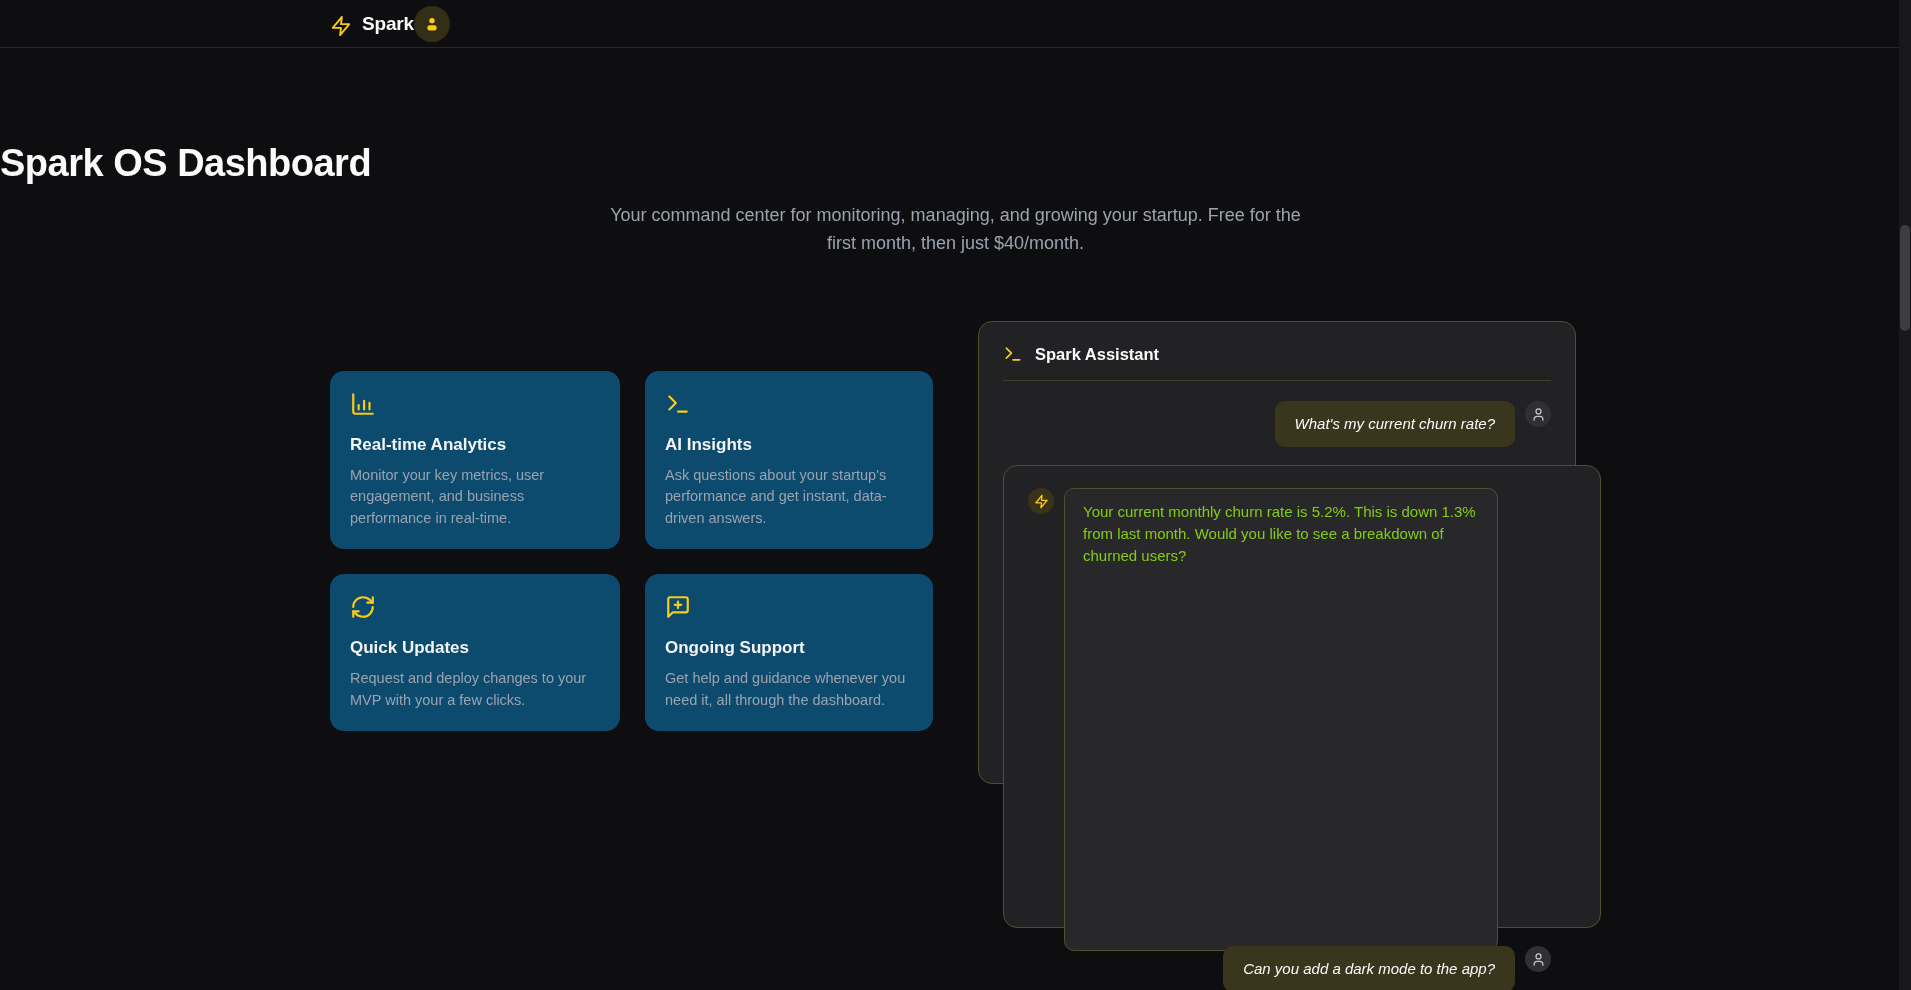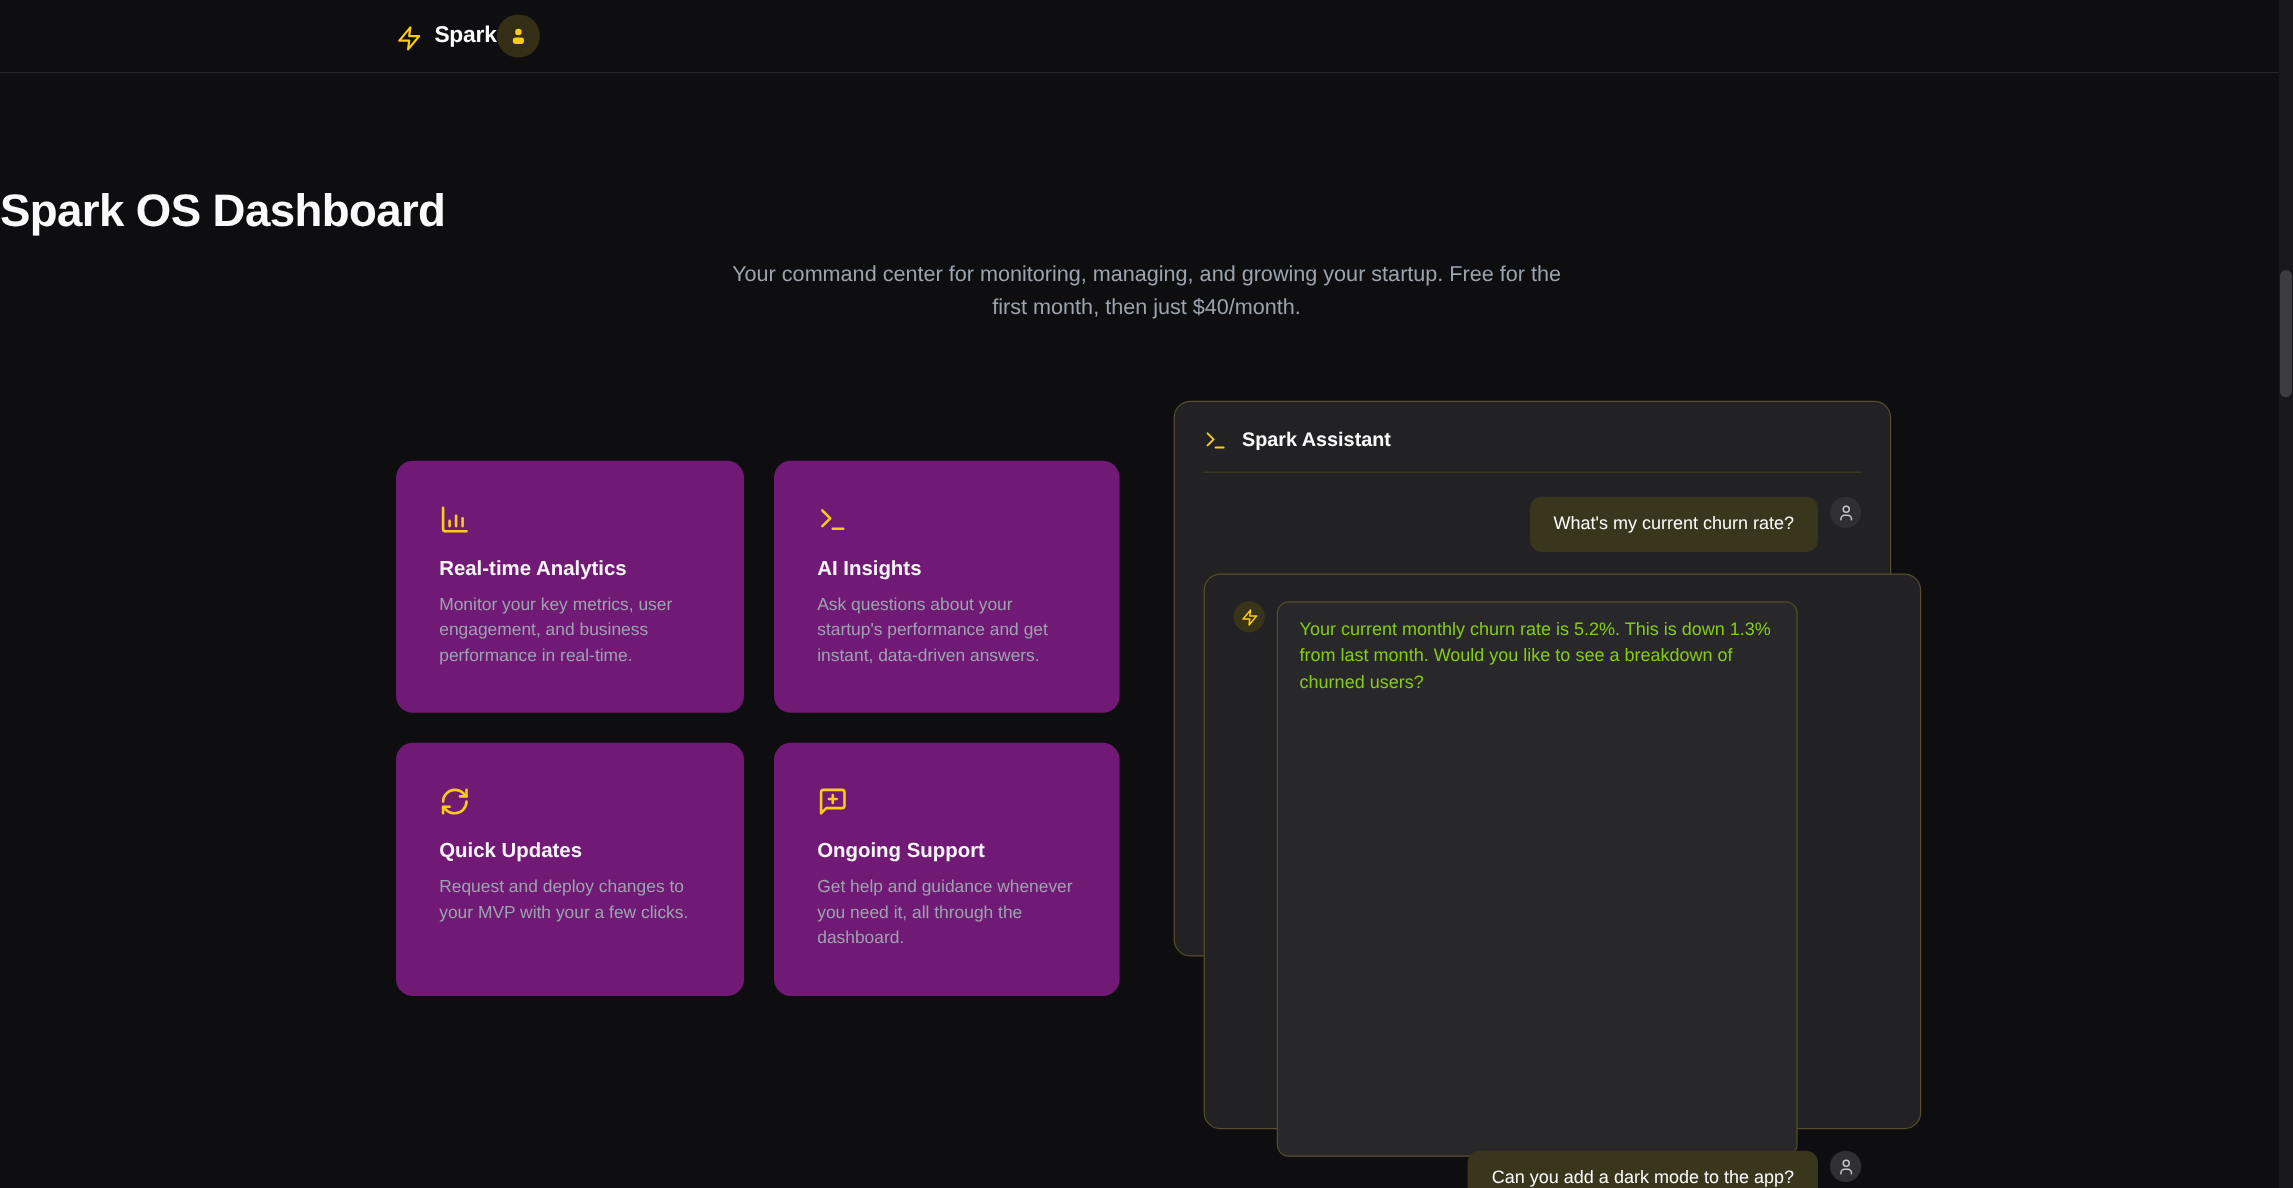--- a/index.html
+++ b/index.html
@@ -1,59 +1,59 @@
 <!DOCTYPE html>
 <html><head>
 <meta charset="utf-8">
 <style>
   * { margin: 0; padding: 0; box-sizing: border-box; }
   html, body { background: #0e0e10; }
   body { font-family: "Liberation Sans", sans-serif; }
   .page { position: relative; width: 1911px; height: 990px; background: #0e0e10; overflow: hidden; }
 
   
-  .navbar { height: 61px; border-bottom: 1px solid #26262a; display: flex; align-items: flex-end; }
+  .navbar { height: 48px; border-bottom: 1px solid #26262a; display: flex; align-items: flex-end; }
   .nav-inner { width: 1251px; margin: 0 auto; display: flex; align-items: center; height: 100%; }
   .logo { display: flex; align-items: center; gap: 10px; cursor: pointer; }
   .logo-text { color: #fafafa; font-size: 19px; font-weight: bold; letter-spacing: -0.2px; }
   .nav-links { flex: 1; display: flex; justify-content: center; gap: 34px; }
   .nav-link { color: #a1a1aa; font-size: 15.5px; cursor: pointer; }
   .avatar-btn { width: 36px; height: 36px; border-radius: 50%; background: #332e15; border: none;
                 display: flex; align-items: center; justify-content: center; cursor: pointer; flex: 0 0 auto; }
 
   
   .hero-title { margin-top: 94px; text-align: left; color: #fafafa; font-size: 38px;
                 font-weight: bold; letter-spacing: -0.5px; }
   .hero-subtitle { margin: 16px auto 0; max-width: 724px; text-align: center; color: #9ca3af;
                    font-size: 18px; line-height: 28px; }
 
   
   .content { width: 1251px; margin: 64px auto 0; display: flex; align-items: flex-start; }
 
   .features { width: 603px; margin-top: 50px; margin-right: 45px; display: grid;
               grid-template-columns: 290px 288px; gap: 25px; }
-  .card { background: #701a75; border-radius: 14px; padding: 36px; }
+  .card { background: #0c4a6e; border-radius: 14px; padding: 20px; }
   .card-icon { display: inline-flex; width: 26px; height: 26px; color: #facc15; margin-bottom: 18px; }
   .card-icon svg { width: 26px; height: 26px; }
   .card-title { color: #f4f4f5; font-size: 17px; font-weight: bold; margin-bottom: 10px; }
   .card-desc { color: #9ca3af; font-size: 14.5px; line-height: 1.48; }
 
   
   .assistant { width: 598px; height: 463px; background: #222224; border: 1px solid #544e2c;
                border-radius: 14px; padding: 22px 24px 24px; }
   .assistant-header { display: flex; align-items: center; gap: 12px; }
   .assistant-header .hdr-icon { display: inline-flex; width: 20px; height: 20px; color: #facc15; }
   .assistant-header .hdr-icon svg { width: 20px; height: 20px; }
   .assistant-title { color: #fafafa; font-size: 16.5px; font-weight: bold; }
   .assistant-divider { border-bottom: 1px solid #413c22; margin-top: 16px; }
   .messages { margin-top: 20px; display: flex; flex-direction: column; gap: 18px; }
   .msg-row { display: flex; align-items: flex-start; gap: 10px; }
   .msg-row.user { justify-content: flex-end; }
   .bubble { border-radius: 10px; font-size: 15px; line-height: 22px; }
-  .bubble.user { background: #3a361d; color: #fafafa; padding: 12px 20px; }
+  .bubble.user { background: #3a361d; color: #fafafa; padding: 12px 20px; font-style: italic; }
   .bubble.assistant { background: #28282a; color: #84cc16; padding: 12px 18px; width: 434px; }
   .chat-avatar { width: 26px; height: 26px; border-radius: 50%; flex: 0 0 auto;
                  display: flex; align-items: center; justify-content: center; }
   .chat-avatar svg { width: 15px; height: 15px; }
   .chat-avatar.user-av { background: #303033; color: #c3c6cc; }
   .chat-avatar.bot-av { background: #393317; color: #facc15; }
 
   
   .scrollbar-track { position: absolute; top: 0; right: 0; width: 12px; height: 990px; background: #18181b; }
   .scrollbar-thumb { position: absolute; top: 225px; left: 1px; width: 10px; height: 106px;

